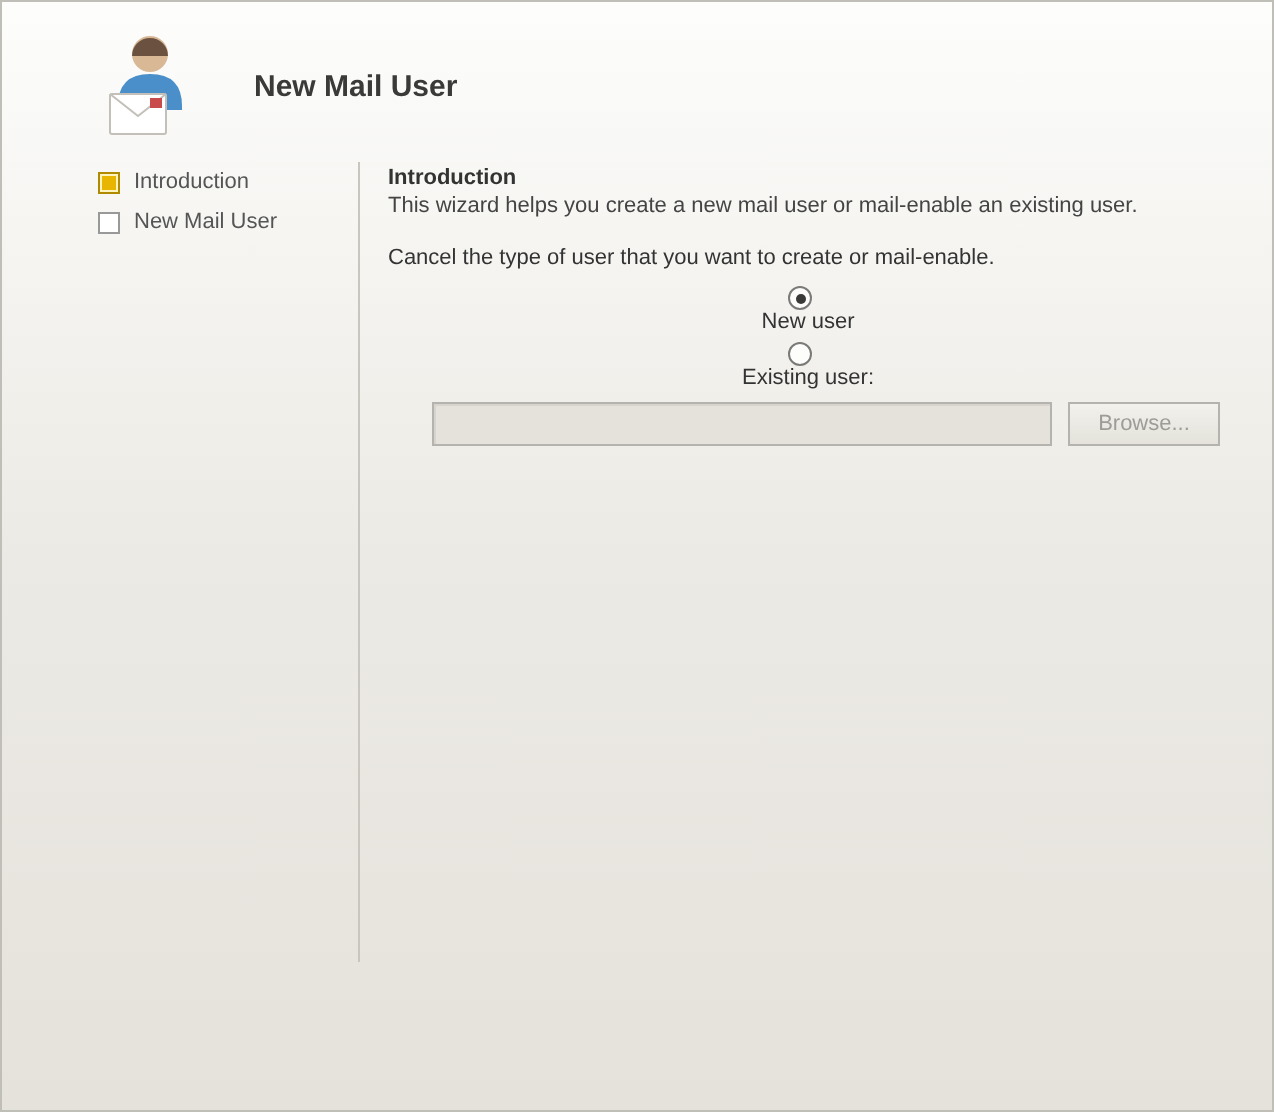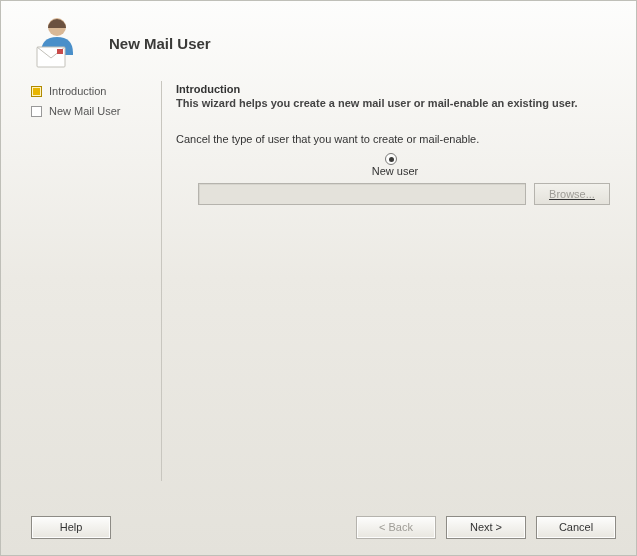--- a/index.html
+++ b/index.html
@@ -13,20 +13,21 @@
     height: 556px;
     overflow: hidden;
     color: #333;
   }
   .wizard {
     width: 637px;
     height: 556px;
     background: linear-gradient(to bottom, #fdfdfc 0%, #eceae4 50%, #e4e2db 100%);
     border: 1px solid #bfbfb8;
     position: relative;
+    padding-left: 18px;
   }
   .header {
     display: flex;
     align-items: center;
     padding: 14px 18px 10px 30px;
     height: 80px;
   }
   .header-icon {
     width: 50px;
     height: 56px;
@@ -73,22 +74,21 @@
     border-left: 1px solid #c8c6bf;
     padding: 2px 8px 0 14px;
   }
   .section-title {
     font-weight: bold;
     color: #333;
     margin-bottom: 2px;
   }
   .desc {
     color: #444;
-    margin-bottom: 24px;
-    font-weight: bold;
+    margin-bottom: 14px;
   }
   .instruction {
     color: #333;
     margin-bottom: 8px;
   }
   .radio-row {
     display: flex;
     align-items: center;
     margin: 2px 0 4px 4px;
     flex-direction: column;
@@ -110,21 +110,20 @@
     width: 5px;
     height: 5px;
     border-radius: 50%;
     background: #3a3a38;
   }
   .browse-row {
     display: flex;
     align-items: center;
     margin: 6px 0 0 22px;
     gap: 8px;
-    text-decoration: underline;
   }
   .text-field {
     flex: 1;
     height: 22px;
     border: 1px solid #b5b3ad;
     background: #e4e2db;
     box-shadow: inset 1px 1px 0 #d6d4cd;
   }
   .browse-btn {
     width: 76px;
@@ -200,29 +199,26 @@
 
     <div class="content">
       <div class="section-title">Introduction</div>
       <div class="desc">This wizard helps you create a new mail user or mail-enable an existing user.</div>
       <div class="instruction">Cancel the type of user that you want to create or mail-enable.</div>
 
       <div class="radio-row">
         <div class="radio selected"></div>
         <span>New user</span>
       </div>
+      <div class="radio-row">
+        <div class="radio"></div>
+        <span>Existing user:</span>
+      </div>
 
       <div class="browse-row">
         <div class="text-field"></div>
         <div class="browse-btn">Browse...</div>
       </div>
     </div>
   </div>
 
-  <div class="footer">
-    <div class="btn">Help</div>
-    <div class="spacer"></div>
-    <div class="btn disabled">&lt; Back</div>
-    <div class="btn">Next &gt;</div>
-    <div class="btn">Cancel</div>
-  </div>
 
 </div>
 
 </body></html>

